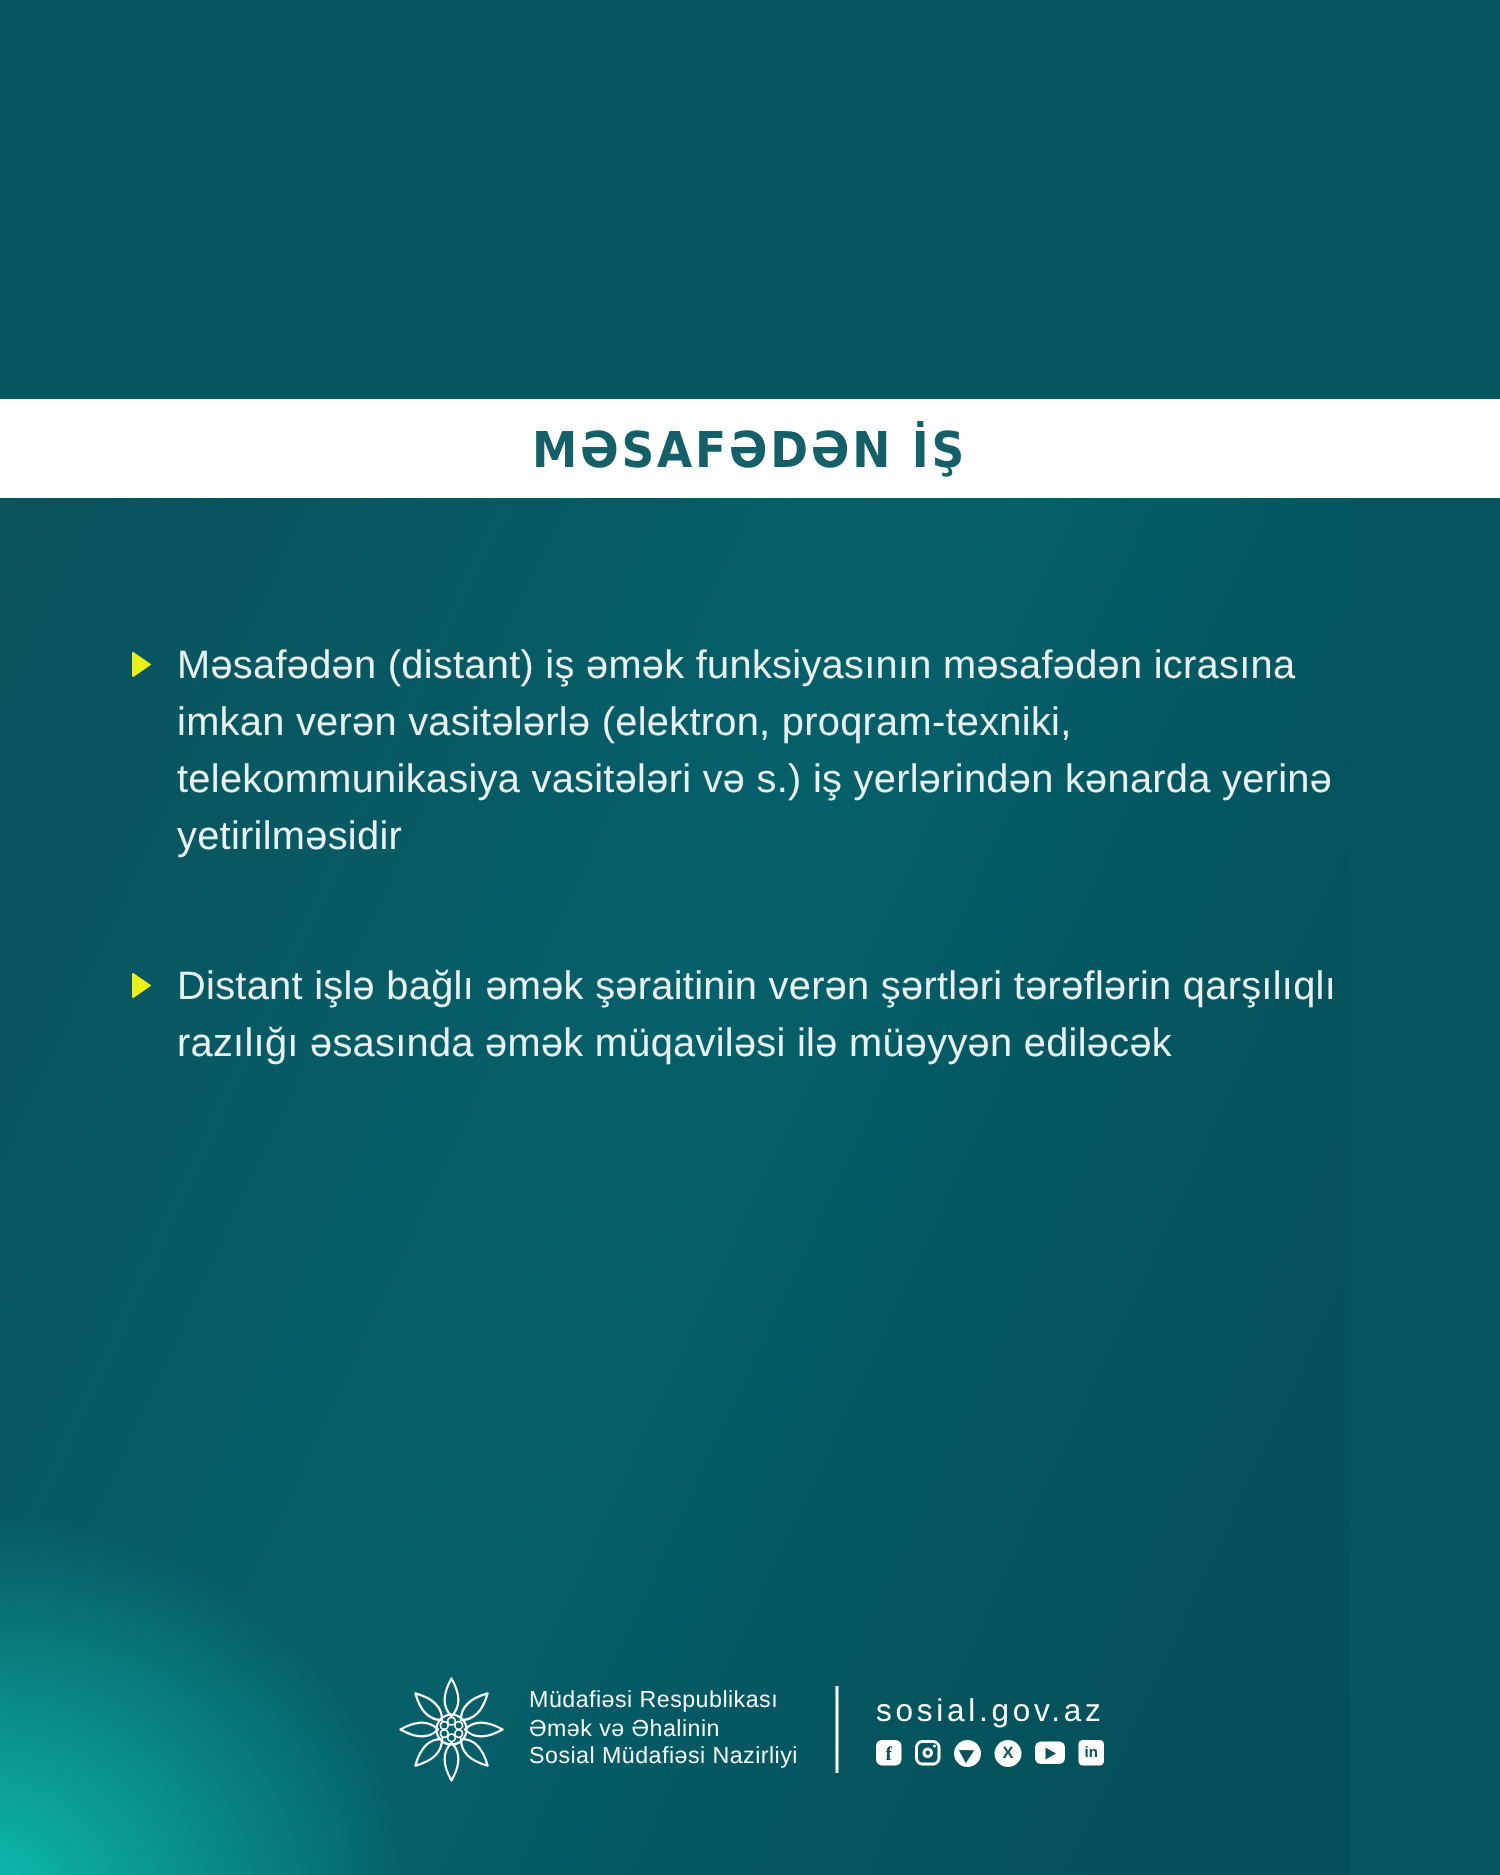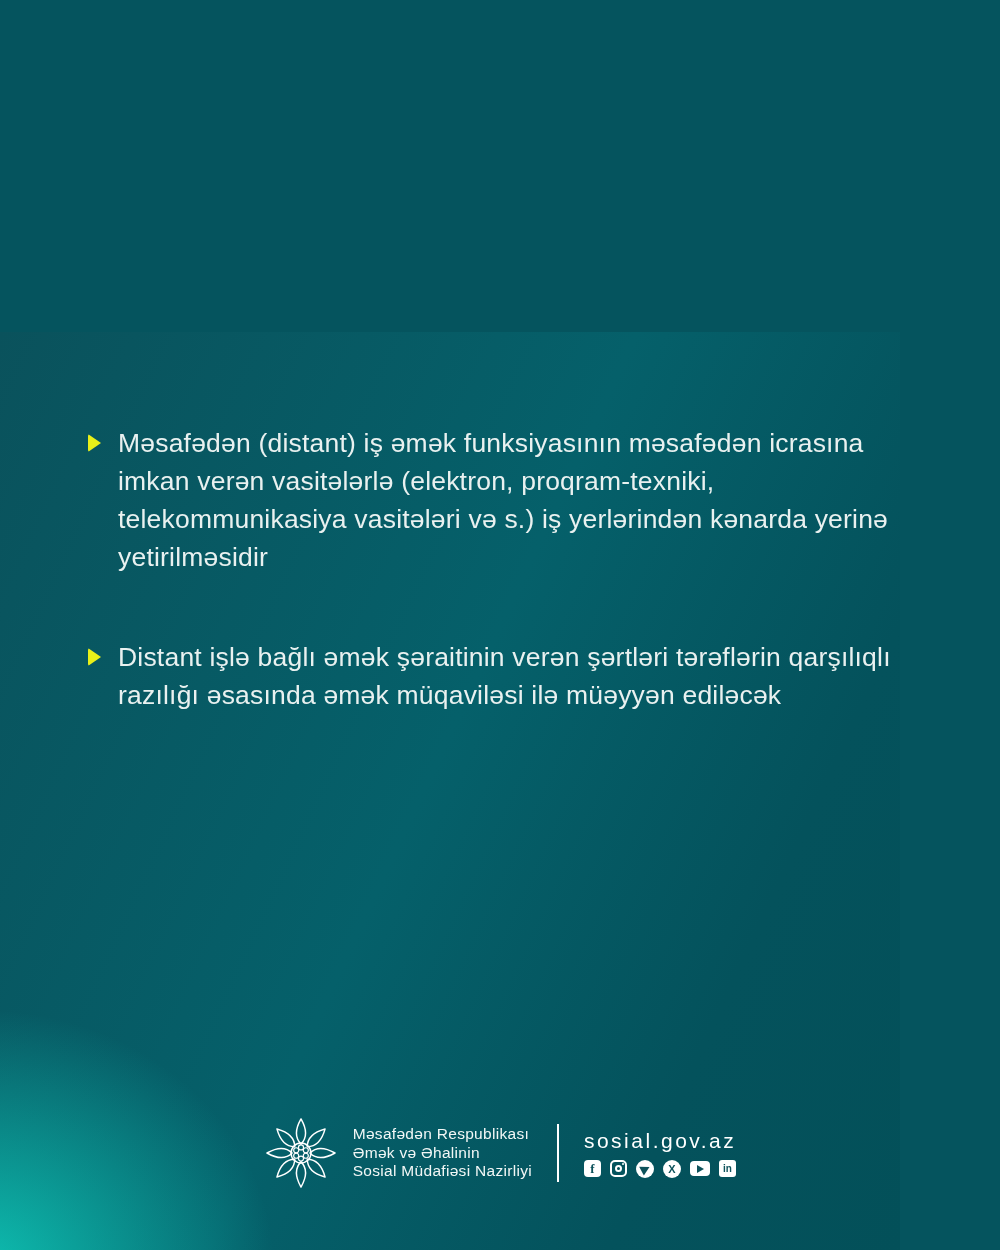--- a/index.html
+++ b/index.html
@@ -136,20 +136,23 @@
               border-top:4px solid transparent; border-bottom:4px solid transparent; margin-left:2px; }
   .si-li    { width:17px; height:17px; background:#fff; border-radius:3px;
               color:#0d525b; font-size:10px; font-weight:700; letter-spacing:0; }
 </style>
 </head>
 <body>
 
 <div class="page">
 
 
+  <div class="banner">
+    <div class="banner-label">MƏSAFƏDƏN İŞ</div>
+  </div>
 
   <div class="content">
     <div class="bullets">
       <div class="bullet">
         <div class="bullet-marker"></div>
         <div class="bullet-text">Məsafədən (distant) iş əmək funksiyasının məsafədən icrasına imkan verən vasitələrlə (elektron, proqram-texniki, telekommunikasiya vasitələri və s.) iş yerlərindən kənarda yerinə yetirilməsidir</div>
       </div>
       <div class="bullet">
         <div class="bullet-marker"></div>
         <div class="bullet-text">Distant işlə bağlı əmək şəraitinin verən şərtləri tərəflərin qarşılıqlı razılığı əsasında əmək müqaviləsi ilə müəyyən ediləcək</div>
@@ -176,21 +179,21 @@
           <circle cx="56.5" cy="46.3" r="3.4"></circle>
           <circle cx="56.5" cy="53.7" r="3.4"></circle>
           <circle cx="50" cy="57.5" r="3.4"></circle>
           <circle cx="43.5" cy="53.7" r="3.4"></circle>
           <circle cx="43.5" cy="46.3" r="3.4"></circle>
         </g>
       </g>
     </svg>
 
     <div class="ministry">
-      <div>Məsafədən Respublikası</div>
+      <div>Müdafiəsi Respublikası</div>
       <div>Əmək və Əhalinin</div>
       <div>Sosial Müdafiəsi Nazirliyi</div>
     </div>
 
     <div class="footer-divider"></div>
 
     <div class="footer-right">
       <div class="website">sosial.gov.az</div>
       <div class="social-row">
         <div class="si si-fb">f</div>

